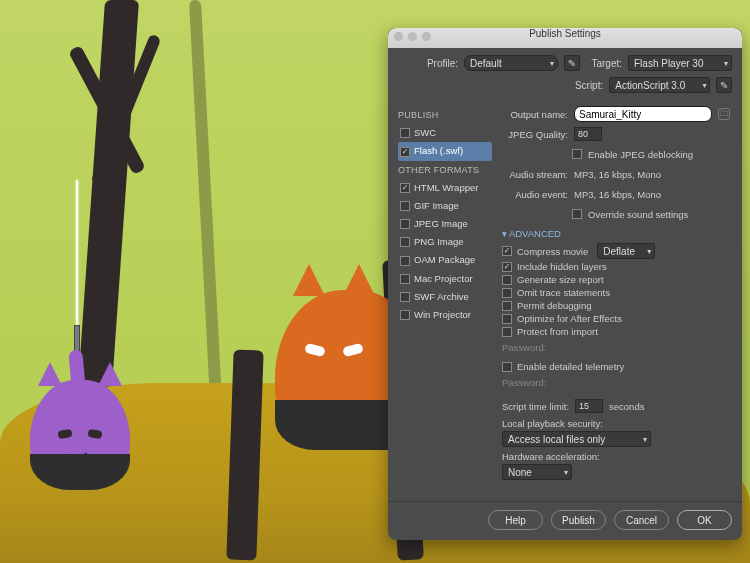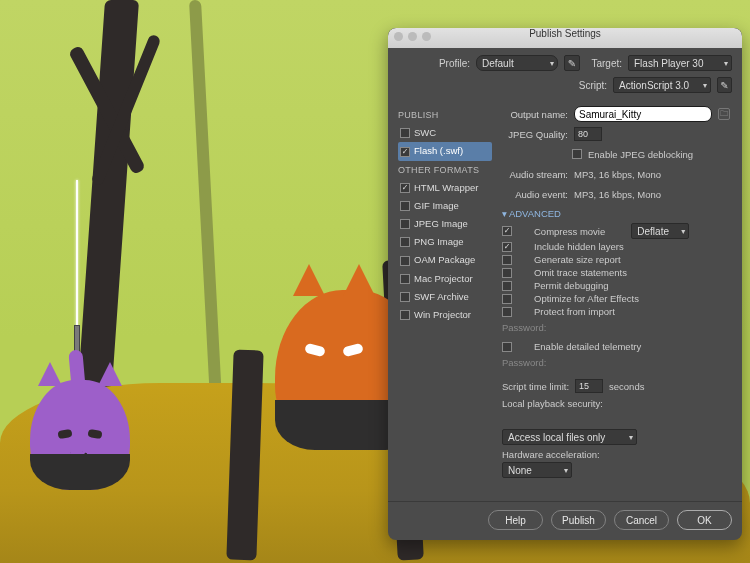--- a/index.html
+++ b/index.html
@@ -74,21 +74,21 @@
     height: 20px;
     background: linear-gradient(#e2e2e2,#cfcfcf);
     color:#333;
     font-size:10px;
     display:flex; justify-content:center;
     position:relative;
     border-top-left-radius:8px; border-top-right-radius:8px;
   }
   .mac-dots { position:absolute; left:6px; top:4px; display:flex; gap:5px;}
   .mac-dot { width:9px; height:9px; border-radius:50%; background:#bbb;}
-  .topform { padding: 6px 10px 4px 24px; }
+  .topform { padding: 6px 10px 4px 12px; }
   .row { display:flex; align-items:center; gap:6px; margin-bottom:4px; min-height:18px;}
   .label { text-align:right; color:#d0d0d0; }
   .label-sm { width: 58px; }
   .select {
     background:#3a3a3a; color:#ddd; border:1px solid #2a2a2a;
     height:16px; font-size:10px; padding:0 14px 0 5px;
     position:relative; display:flex; align-items:center;
     border-radius:2px;
   }
   .select::after { content:"▾"; position:absolute; right:3px; font-size:8px; color:#ccc;}
@@ -103,21 +103,21 @@
   .side-head { color:#bdbdbd; font-size:9px; margin-top:2px; margin-bottom:1px; letter-spacing:.3px;}
   .side-item { display:flex; align-items:center; gap:4px; padding:1px 2px; border-radius:2px; }
   .side-item.sel { background:#5a7ea8; color:#fff;}
   .chk { width:10px; height:10px; border:1px solid #888; background:#3a3a3a; display:inline-flex;align-items:center;justify-content:center; font-size:8px; color:#ddd; flex-shrink:0;}
   .chk.on::before { content:"✓"; line-height:1;}
   .mainpane { flex:1; padding:4px 12px 4px 4px; font-size:9.5px; overflow:hidden;}
   .mrow { display:flex; align-items:center; gap:6px; margin-bottom:4px; min-height:16px;}
   .static { color:#ccc; }
   .adv-head { color:#8fb6e0; font-size:9.5px; margin:6px 0 4px 0; cursor:default;}
   .adv-head::before { content:"▾ "; }
-  .chkrow { display:flex; align-items:center; gap:22px; margin:2px 0 2px 0; }
+  .chkrow { display:flex; align-items:center; gap:5px; margin:2px 0 2px 0; }
   .dim { color:#888; }
   .footer {
     padding: 8px 10px 10px 10px; display:flex; justify-content:flex-end; gap:8px;
     border-top:1px solid #3a3a3a;
   }
   .btn {
     min-width:55px; height:20px; border:1px solid #828282; border-radius:10px;
     background:#4b4b4b; color:#e6e6e6; font-size:10px;
     display:flex;align-items:center;justify-content:center; padding:0 10px;
   }
@@ -263,20 +263,24 @@
         <span class="static">Enable JPEG deblocking</span>
       </div>
       <div class="mrow">
         <span class="label" style="width:66px">Audio stream:</span>
         <span class="static">MP3, 16 kbps, Mono</span>
       </div>
       <div class="mrow">
         <span class="label" style="width:66px">Audio event:</span>
         <span class="static">MP3, 16 kbps, Mono</span>
       </div>
+      <div class="mrow" style="margin-left:70px">
+        <span class="chk"></span>
+        <span class="static">Override sound settings</span>
+      </div>
 
       <div class="adv-head">ADVANCED</div>
 
       <div class="chkrow">
         <span class="chk on"></span>
         <span class="static">Compress movie</span>
         <div class="select" style="width:58px;margin-left:4px">
             <span>Deflate</span>
           </div>
       </div>
@@ -318,21 +322,21 @@
 
       <div class="mrow" style="margin-top:8px">
         <span class="static">Script time limit:</span>
         <div class="numfield">
             <span>15</span>
           </div>
         <span class="static">seconds</span>
       </div>
       <div class="mrow" style="display:block">
         <div class="static">Local playback security:</div>
-        <div class="select" style="width:135px;margin-top:20px">
+        <div class="select" style="width:149px;margin-top:2px">
             <span>Access local files only</span>
           </div>
       </div>
       <div class="mrow" style="display:block">
         <div class="static">Hardware acceleration:</div>
         <div class="select" style="width:70px;margin-top:2px">
             <span>None</span>
           </div>
       </div>
     </div>

